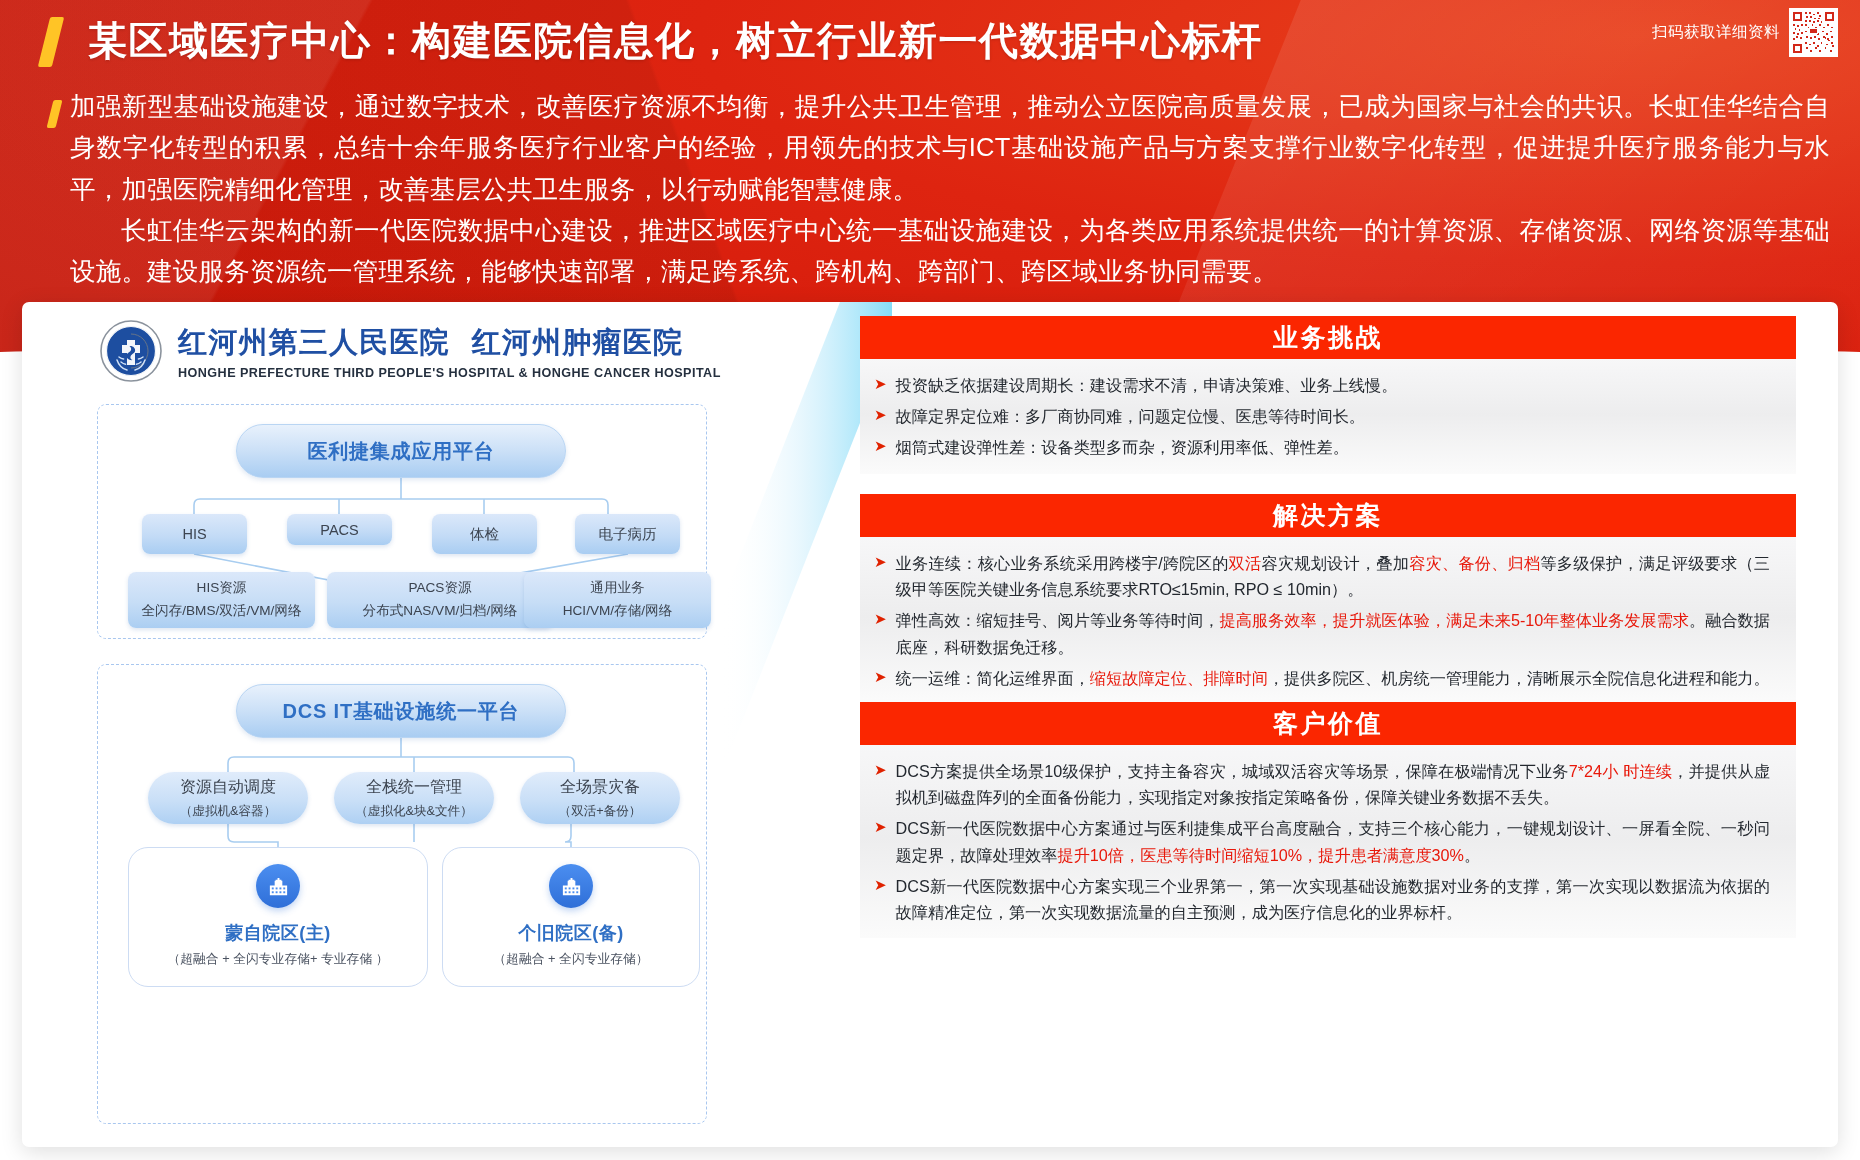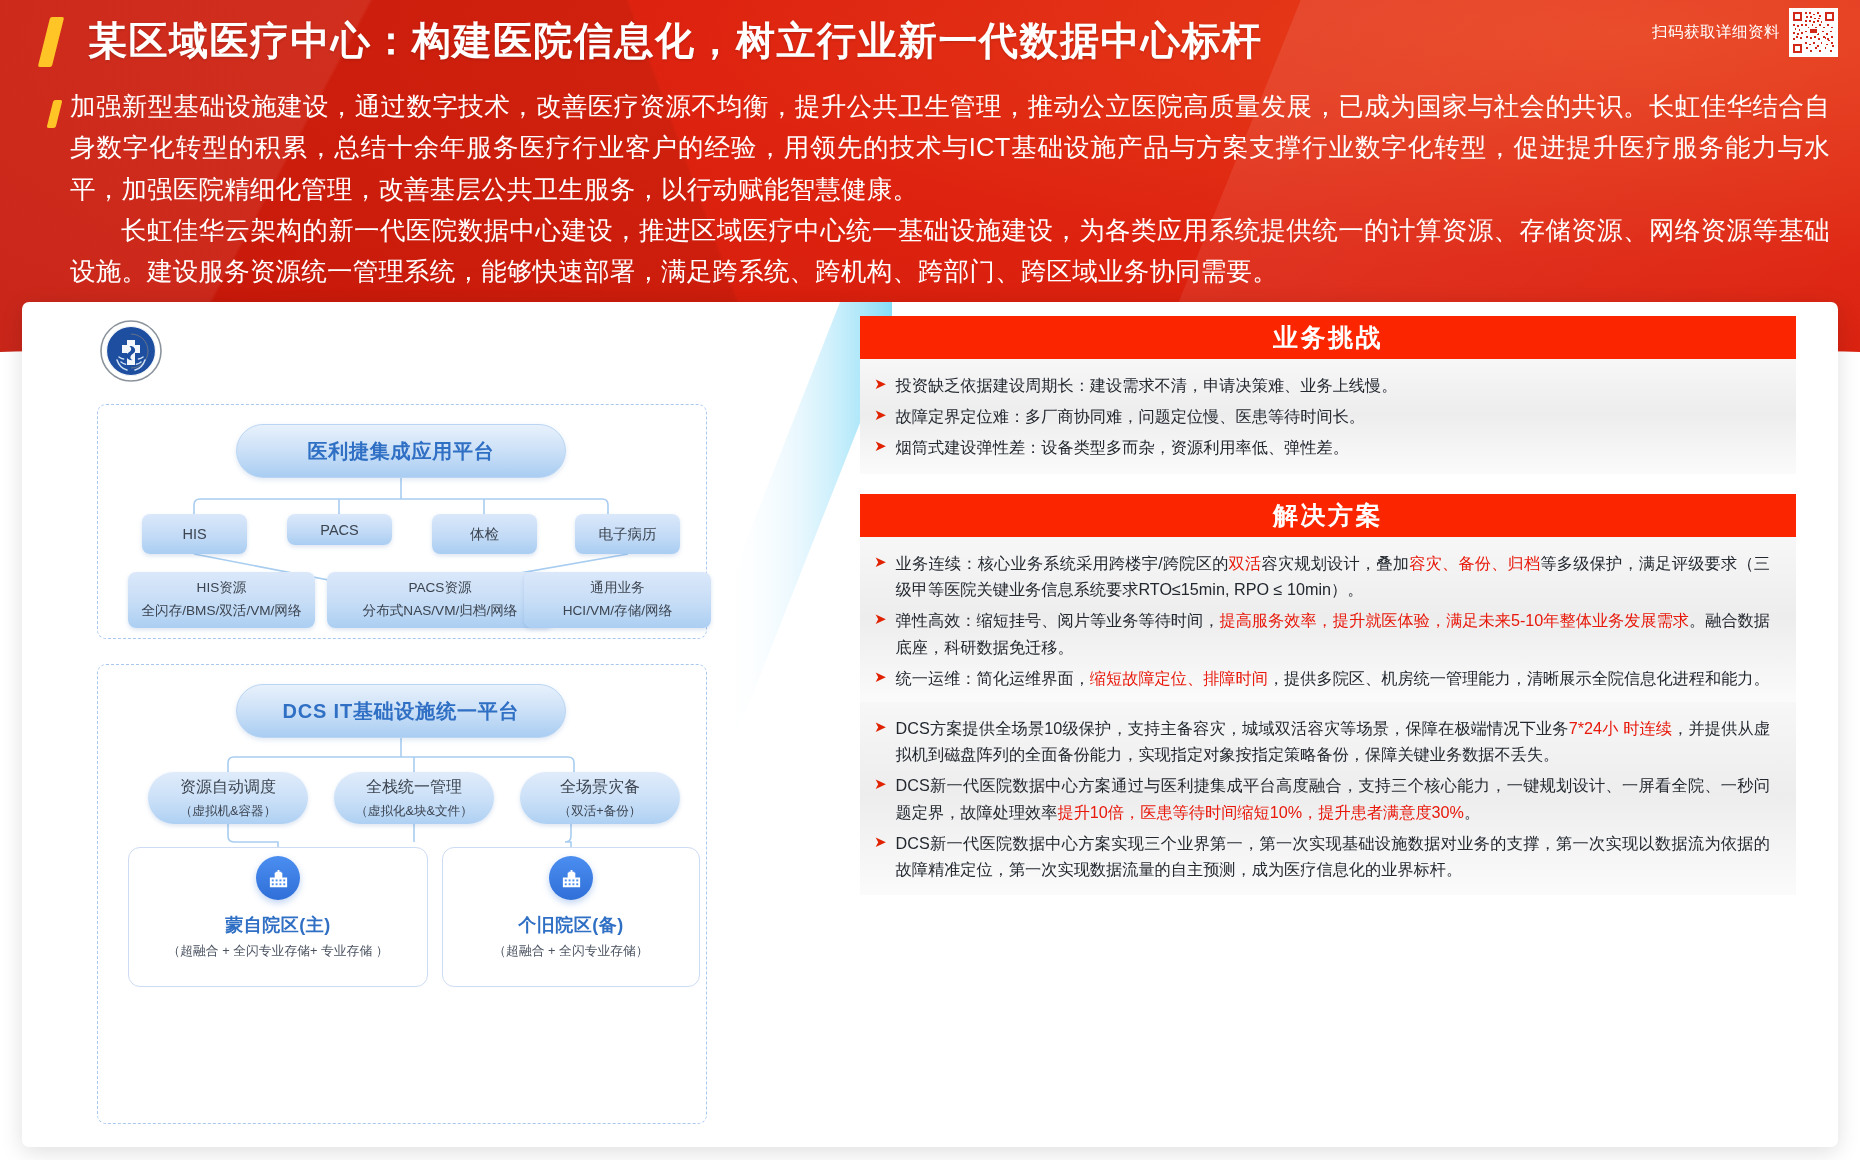--- a/index.html
+++ b/index.html
@@ -157,24 +157,24 @@
   }
   .capbox .cap-t{ font-size:16px; }
   .capbox .cap-s{ font-size:12.6px; }
   #cap-1{ left:126px; top:470px; width:160px; height:52px; }
   #cap-2{ left:312px; top:470px; width:160px; height:52px; }
   #cap-3{ left:498px; top:470px; width:160px; height:52px; }
 
   .sitecard{
     position:absolute;
     border:1.3px solid #cddcf3;
-    border-radius:12px;
+    border-radius:20px;
     background:#ffffff;
     display:flex; flex-direction:column; align-items:center;
-    padding-top:8px;
+    padding-top:16px;
   }
   #site-1{ left:106px; top:545px; width:300px; height:140px; }
   #site-2{ left:420px; top:545px; width:258px; height:140px; }
   .site-icon{
     width:44px; height:44px; border-radius:50%;
     background:linear-gradient(180deg,#4b8ef0 0%,#2f6fd8 100%);
     display:flex; align-items:center; justify-content:center;
     margin-bottom:13px;
     box-shadow:0 3px 7px rgba(47,111,216,.30);
   }
@@ -330,20 +330,26 @@
           <g fill="none" stroke="#cfe0f5" stroke-width="1.5" stroke-linecap="round">
             <path d="M17 40c2 6 6 9 10 10"></path>
             <path d="M45 40c-2 6-6 9-10 10"></path>
             <path d="M19 37c1.5 1.2 3 1.8 4.6 1.9"></path>
             <path d="M43 37c-1.5 1.2-3 1.8-4.6 1.9"></path>
             <path d="M21 42c1.5 1.3 3 2 4.6 2.2"></path>
             <path d="M41 42c-1.5 1.3-3 2-4.6 2.2"></path>
           </g>
         </svg>
       </div>
+      <div id="logo-texts">
+        <div id="logo-cn">
+          <span>红河州第三人民医院</span><span class="gap"></span><span>红河州肿瘤医院</span>
+        </div>
+        <div id="logo-en">HONGHE PREFECTURE THIRD PEOPLE'S HOSPITAL  &amp;  HONGHE  CANCER  HOSPITAL</div>
+      </div>
     </div>
 
     <svg id="conn-svg">
       <g stroke="#a8cdf0" stroke-width="1.6" fill="none">
 
         <path d="M379 176 L379 197"></path>
         <path d="M172 212 L172 203 Q172 197 178 197 L580 197 Q586 197 586 203 L586 212"></path>
         <path d="M317 197 L317 212"></path>
         <path d="M462 197 L462 212"></path>
 
@@ -479,20 +485,21 @@
           <span><span>弹性高效：缩短挂号、阅片等业务等待时间，</span><span class="hl">提高服务效率，提升就医体验，满足未来5-10年整体业务发展需求</span><span>。融合数据底座，科研数据免迁移。</span></span>
         </div>
         <div class="bullet">
           <span class="arw">➤</span>
           <span><span>统一运维：简化运维界面，</span><span class="hl">缩短故障定位、排障时间</span><span>，提供多院区、机房统一管理能力，清晰展示全院信息化进程和能力。</span></span>
         </div>
       </div>
     </div>
 
     <div class="panel" id="panel-value">
+      <div class="panel-head">客户价值</div>
       <div class="panel-body">
         <div class="bullet">
           <span class="arw">➤</span>
           <span><span>DCS方案提供全场景10级保护，支持主备容灾，城域双活容灾等场景，保障在极端情况下业务</span><span class="hl">7*24小 时连续</span><span>，并提供从虚拟机到磁盘阵列的全面备份能力，实现指定对象按指定策略备份，保障关键业务数据不丢失。</span></span>
         </div>
         <div class="bullet">
           <span class="arw">➤</span>
           <span><span>DCS新一代医院数据中心方案通过与医利捷集成平台高度融合，支持三个核心能力，一键规划设计、一屏看全院、一秒问题定界，故障处理效率</span><span class="hl">提升10倍，医患等待时间缩短10%，提升患者满意度30%</span><span>。</span></span>
         </div>
         <div class="bullet">

